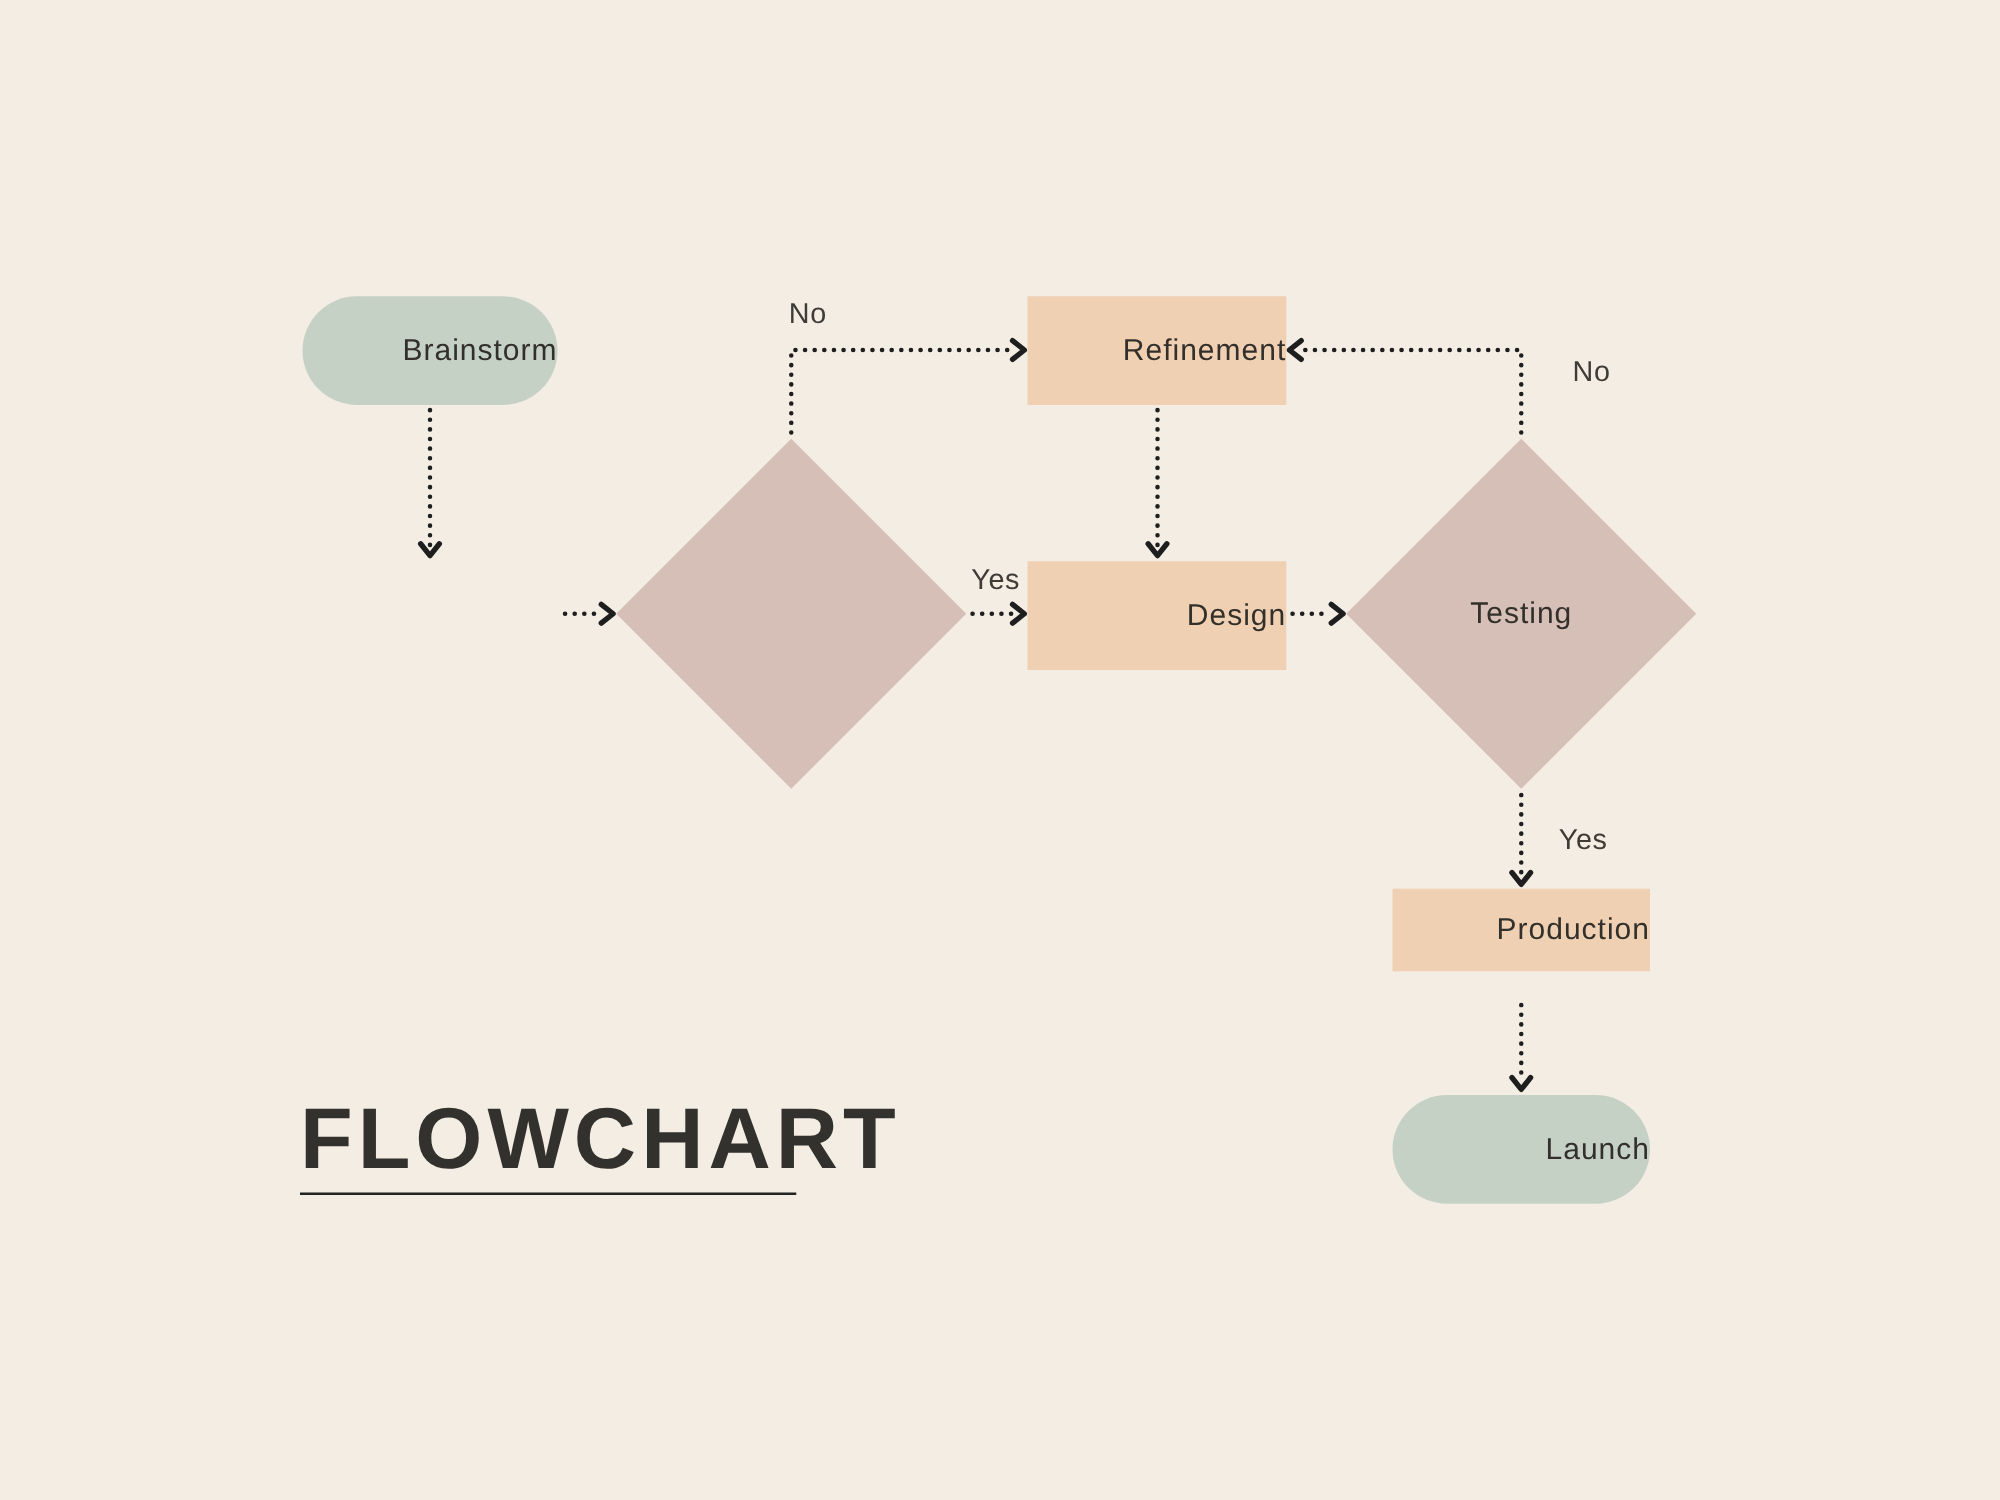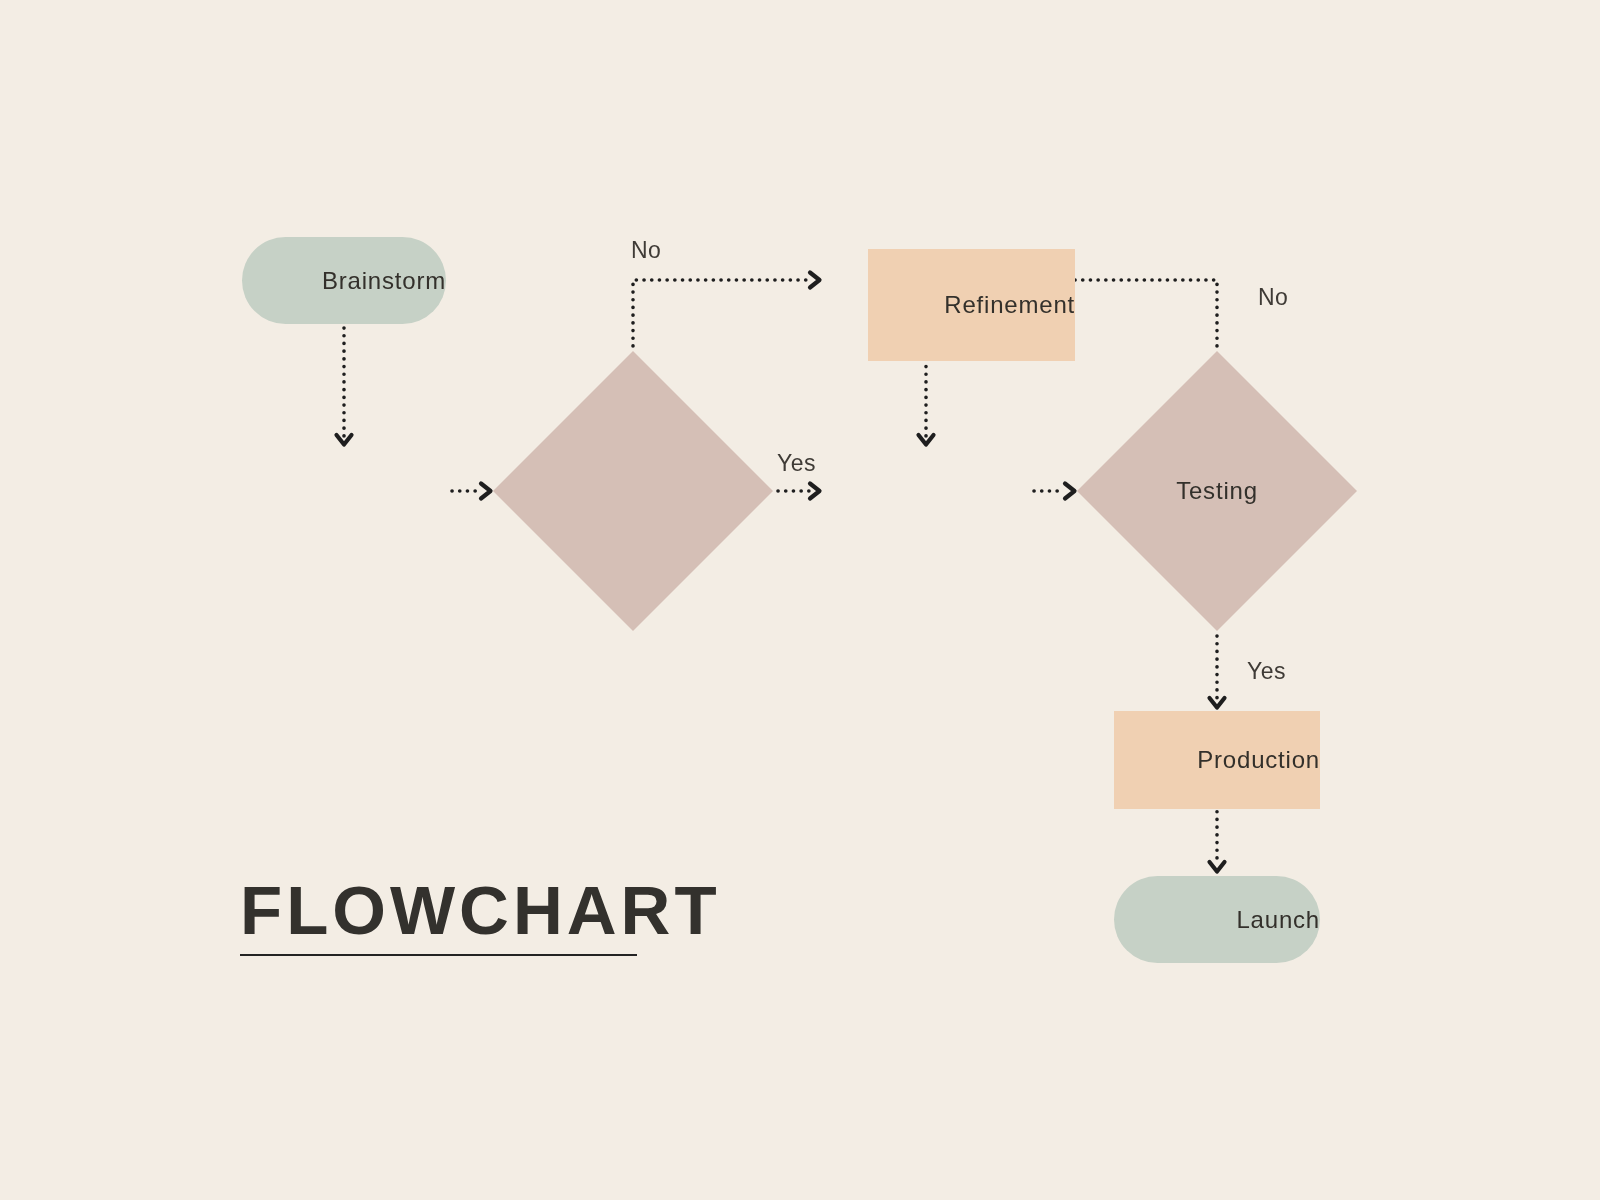--- a/index.html
+++ b/index.html
@@ -111,29 +111,32 @@
     <path class="arrowhead" d="M 1209.5 862 L 1217 871.5 L 1224.5 862"></path>
   </svg>
 
   <div class="node pill" style="left:242px;top:237px;width:204px;height:87px;">
     <span>Brainstorm</span>
   </div>
 
 
   <div class="diamond-shape" style="left:534px;top:392px;"></div>
 
-  <div class="node rect" style="left:868px;top:237px;width:207px;height:112px;margin-top:12px;">
+  <div class="node rect" style="left:822px;top:237px;width:207px;height:87px;">
     <span>Refinement</span>
   </div>
 
+  <div class="node rect" style="left:822px;top:449px;width:207px;height:87px;">
+    <span>Design</span>
+  </div>
 
   <div class="diamond-shape" style="left:1118px;top:392px;"></div>
   <div class="diamond-label" style="left:1107px;top:471px;">Testing</div>
 
-  <div class="node rect" style="left:1114px;top:711px;width:206px;height:98px;">
+  <div class="node rect" style="left:1114px;top:711px;width:206px;height:66px;">
     <span>Production</span>
   </div>
 
   <div class="node pill" style="left:1114px;top:876px;width:206px;height:87px;">
     <span>Launch</span>
   </div>
 
   <div class="edge-label" style="left:631px;top:239px;">No</div>
   <div class="edge-label" style="left:777px;top:452px;">Yes</div>
   <div class="edge-label" style="left:1258px;top:286px;">No</div>

